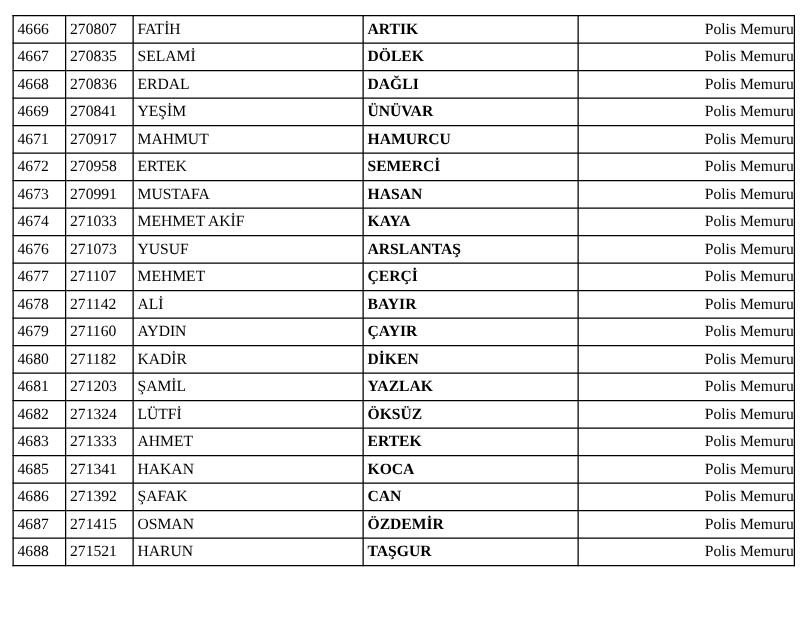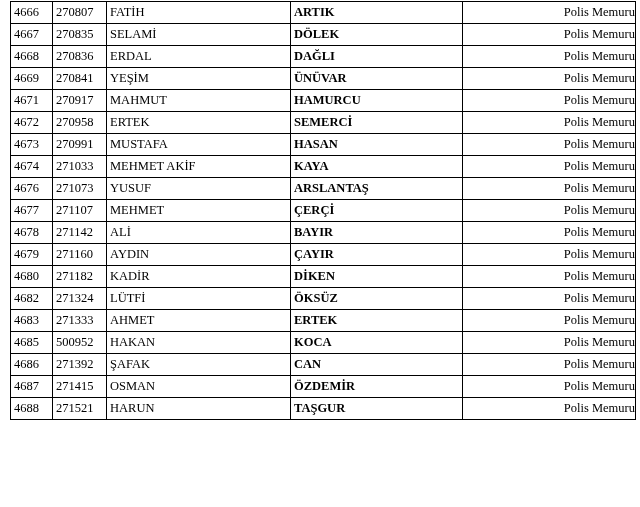--- a/index.html
+++ b/index.html
@@ -18,21 +18,21 @@
     position: relative;
     width: 640px;
     height: 507px;
     background: #ffffff;
   }
   table.listing {
     border-collapse: collapse;
     table-layout: fixed;
     width: 625px;
     margin-left: 10px;
-    margin-top: 1px;
+    margin-top: 12px;
   }
   table.listing td {
     border: 1px solid #000000;
     font-family: "Liberation Serif", serif;
     font-size: 12.5px;
     line-height: 13px;
     height: 20px;
     padding: 0 0 1px 3px;
     vertical-align: middle;
     white-space: nowrap;
@@ -147,36 +147,43 @@
           <td class="title">Polis Memuru</td>
         </tr>
         <tr>
           <td class="seq">4680</td>
           <td class="reg">271182</td>
           <td class="first">KADİR</td>
           <td class="last">DİKEN</td>
           <td class="title">Polis Memuru</td>
         </tr>
         <tr>
+          <td class="seq">4681</td>
+          <td class="reg">271203</td>
+          <td class="first">ŞAMİL</td>
+          <td class="last">YAZLAK</td>
+          <td class="title">Polis Memuru</td>
+        </tr>
+        <tr>
           <td class="seq">4682</td>
           <td class="reg">271324</td>
           <td class="first">LÜTFİ</td>
           <td class="last">ÖKSÜZ</td>
           <td class="title">Polis Memuru</td>
         </tr>
         <tr>
           <td class="seq">4683</td>
           <td class="reg">271333</td>
           <td class="first">AHMET</td>
           <td class="last">ERTEK</td>
           <td class="title">Polis Memuru</td>
         </tr>
         <tr>
           <td class="seq">4685</td>
-          <td class="reg">500952</td>
+          <td class="reg">271341</td>
           <td class="first">HAKAN</td>
           <td class="last">KOCA</td>
           <td class="title">Polis Memuru</td>
         </tr>
         <tr>
           <td class="seq">4686</td>
           <td class="reg">271392</td>
           <td class="first">ŞAFAK</td>
           <td class="last">CAN</td>
           <td class="title">Polis Memuru</td>

